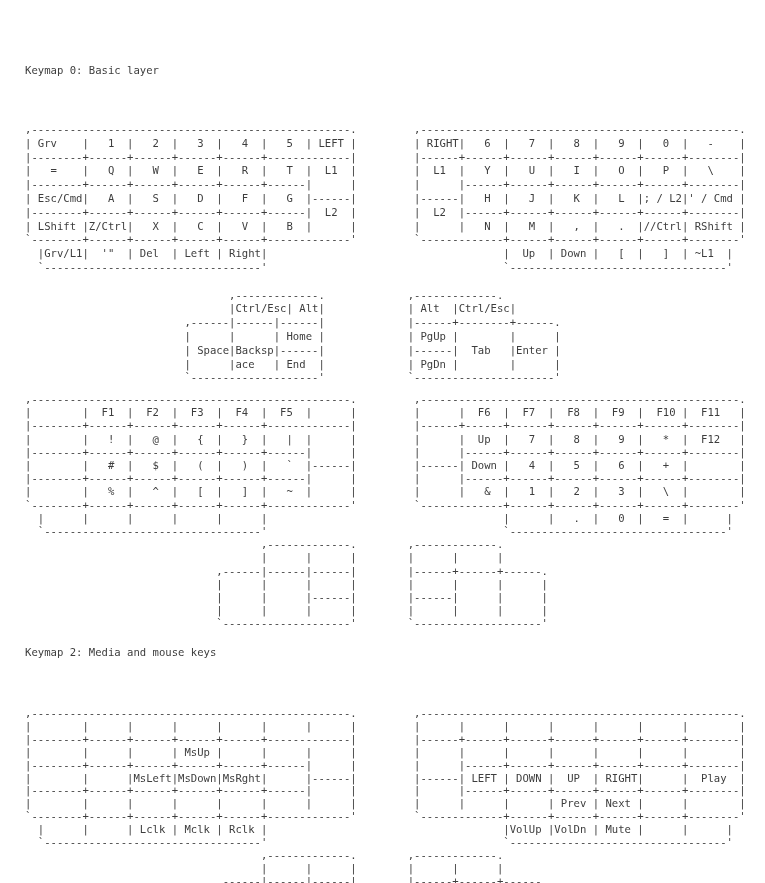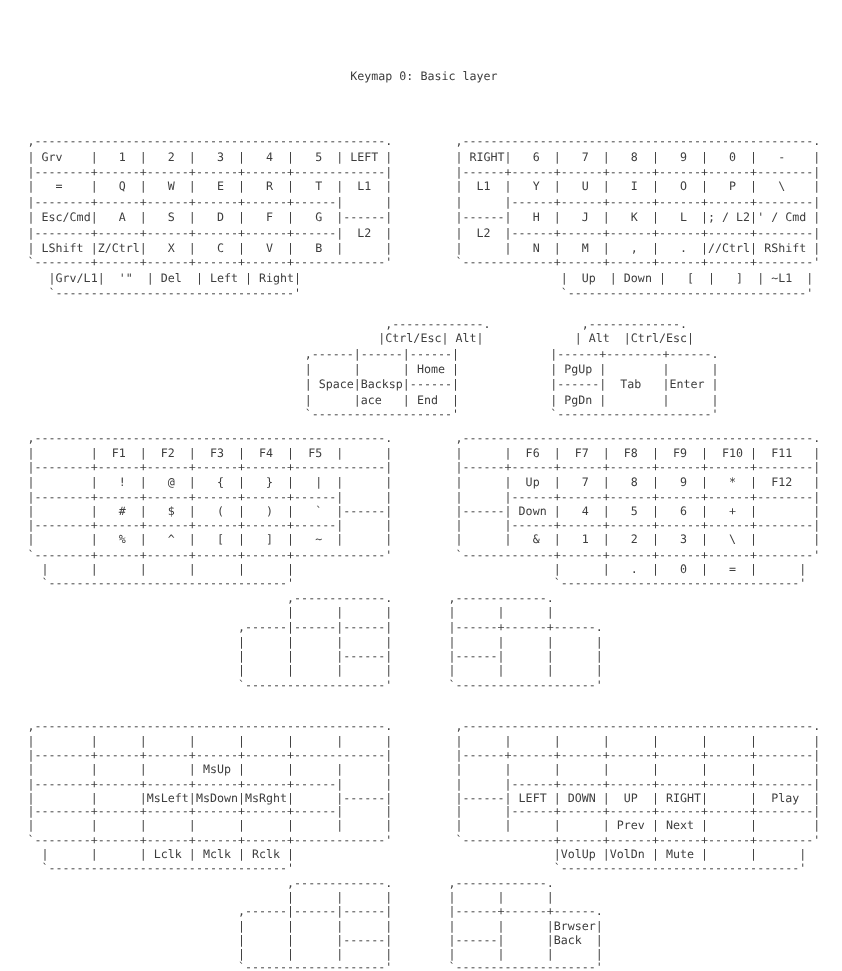--- a/index.html
+++ b/index.html
@@ -29,21 +29,21 @@
     white-space: pre;
   }
   .keymap-art {
     margin: 0;
     font-family: "DejaVu Sans Mono", "Liberation Mono", monospace;
     font-size: 10.6px;
     letter-spacing: 0;
     white-space: pre;
     tab-size: 8;
   }
-  #section-0 { top: 25px; text-align: center; }
+  #section-0 { top: 25px; }
   #section-0 .keymap-art { margin-top: 8px;  line-height: 13.8px; }
   #section-1 { top: 345px; }
   #section-1 .keymap-art { margin-top: 10px; line-height: 13.2px; }
   #section-2 { top: 607px; }
   #section-2 .keymap-art { margin-top: 10px; line-height: 12.9px; }
 </style>
 </head>
 <body>
 
 <div class="keymap-section" id="section-0">
@@ -84,20 +84,21 @@
                                      ,-------------.        ,-------------.
                                      |      |      |        |      |      |
                               ,------|------|------|        |------+------+------.
                               |      |      |      |        |      |      |      |
                               |      |      |------|        |------|      |      |
                               |      |      |      |        |      |      |      |
                               `--------------------'        `--------------------'</pre>
 </div>
 
 <div class="keymap-section" id="section-2">
+  <div class="keymap-title">Keymap 2: Media and mouse keys</div>
   <pre class="keymap-art">,--------------------------------------------------.         ,--------------------------------------------------.
 |        |      |      |      |      |      |      |         |      |      |      |      |      |      |        |
 |--------+------+------+------+------+-------------|         |------+------+------+------+------+------+--------|
 |        |      |      | MsUp |      |      |      |         |      |      |      |      |      |      |        |
 |--------+------+------+------+------+------|      |         |      |------+------+------+------+------+--------|
 |        |      |MsLeft|MsDown|MsRght|      |------|         |------| LEFT | DOWN |  UP  | RIGHT|      |  Play  |
 |--------+------+------+------+------+------|      |         |      |------+------+------+------+------+--------|
 |        |      |      |      |      |      |      |         |      |      |      | Prev | Next |      |        |
 `--------+------+------+------+------+-------------'         `-------------+------+------+------+------+--------'
   |      |      | Lclk | Mclk | Rclk |                                     |VolUp |VolDn | Mute |      |      |

